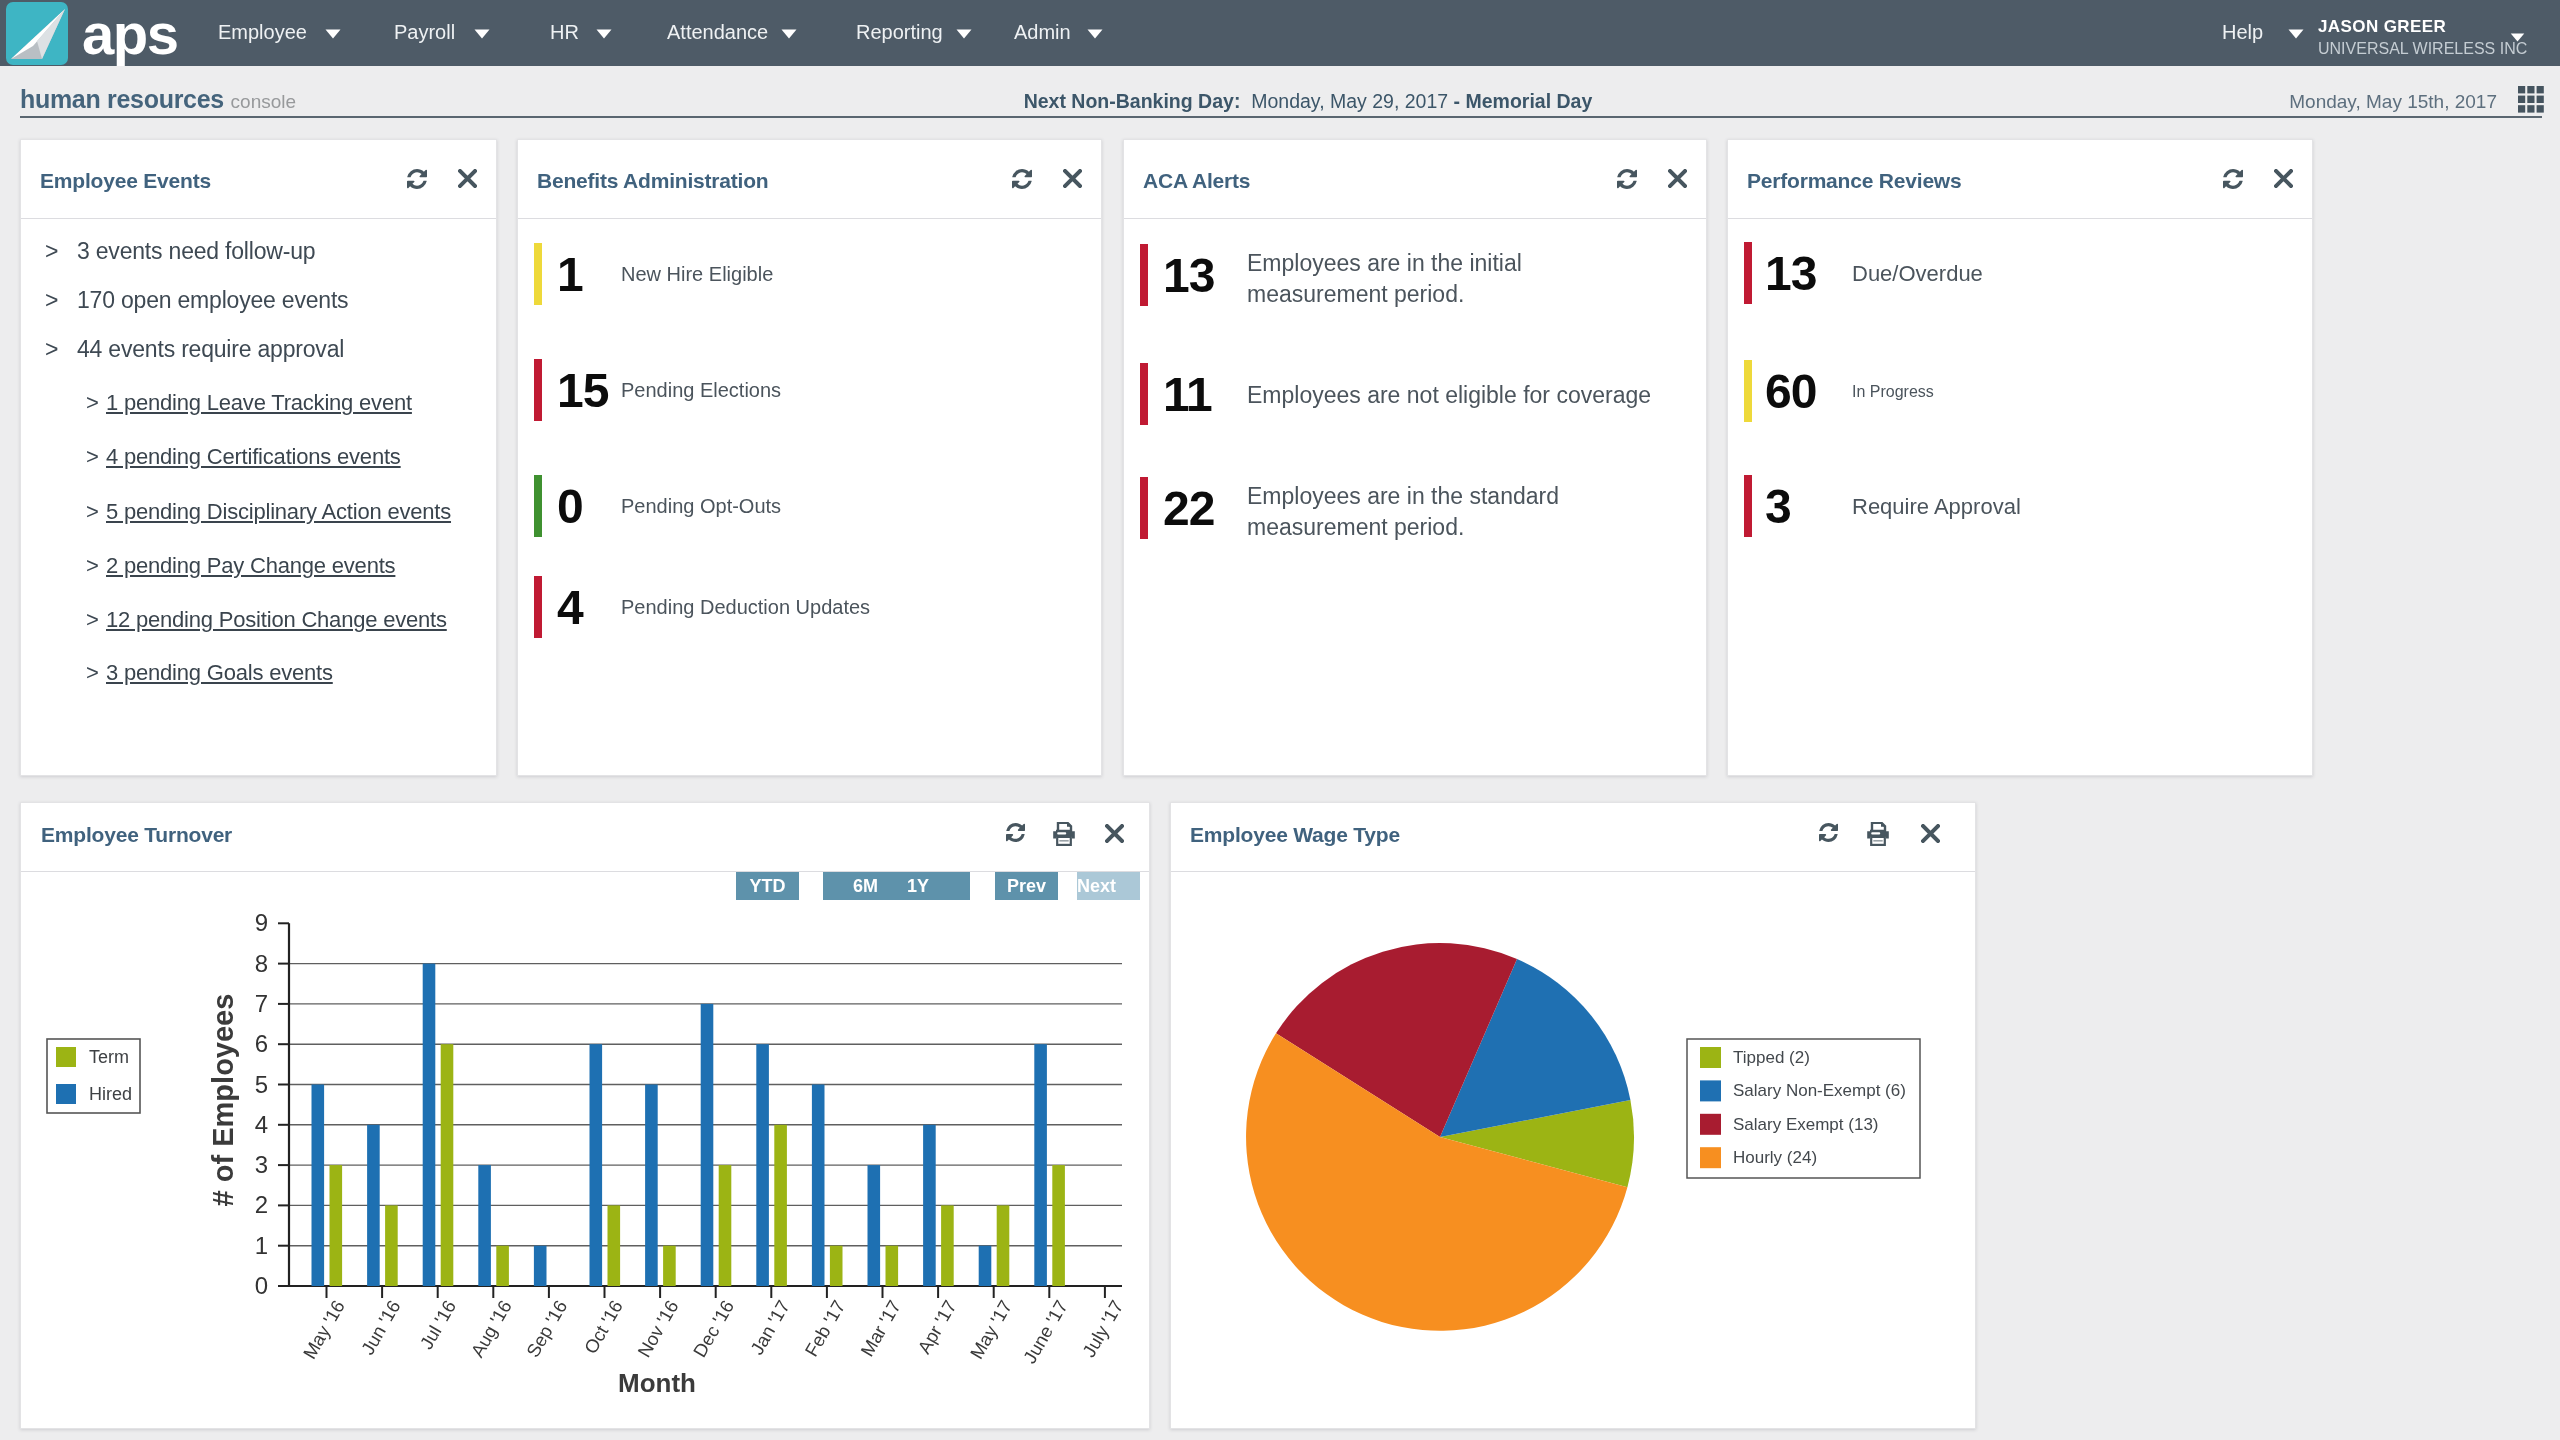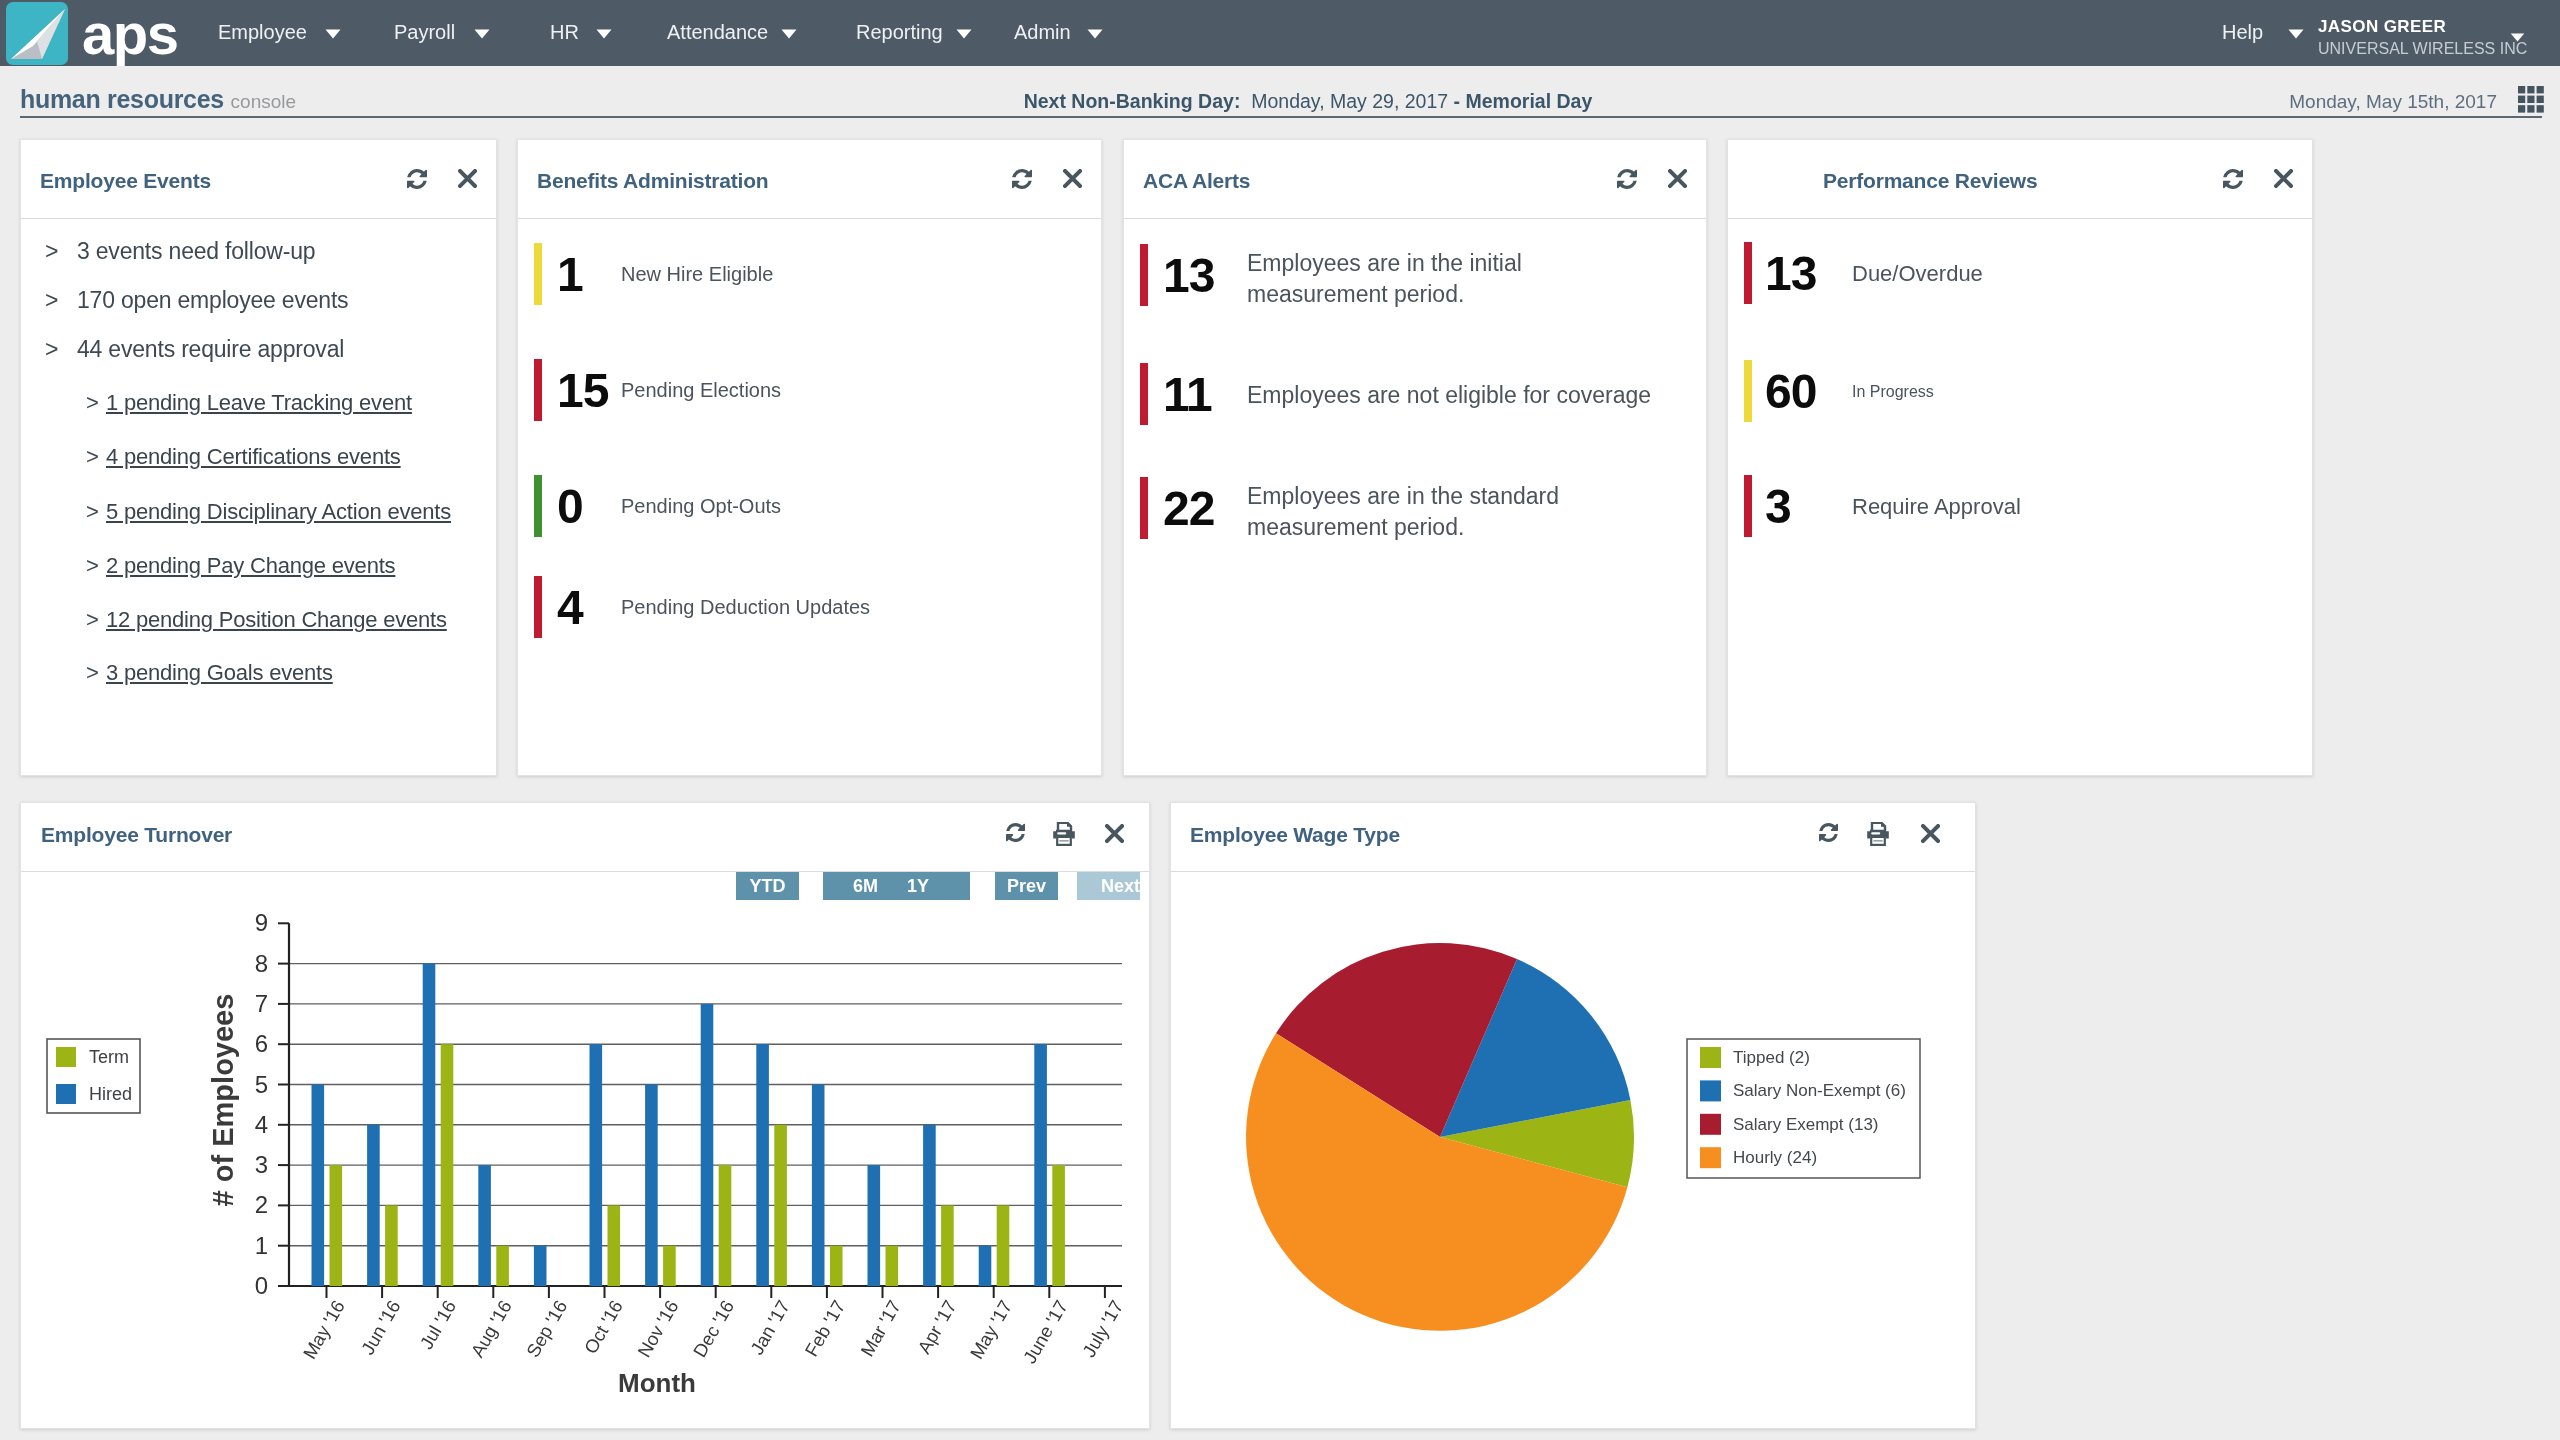--- a/index.html
+++ b/index.html
@@ -83,21 +83,21 @@
 <div class="card" style="left:20px;top:802px;width:1130px;height:627px">
     <div class="chead" style="height:69px"></div>
   </div>
 <div class="card" style="left:1170px;top:802px;width:806px;height:627px">
     <div class="chead" style="height:69px"></div>
   </div>
 
 <div class="ctitle" style="left:40px;top:169px">Employee Events</div>
 <div class="ctitle" style="left:537px;top:169px">Benefits Administration</div>
 <div class="ctitle" style="left:1143px;top:169px">ACA Alerts</div>
-<div class="ctitle" style="left:1823px;top:169px">Performance Reviews</div>
+<div class="ctitle" style="left:1747px;top:169px">Performance Reviews</div>
 <div class="ctitle" style="left:41px;top:823px">Employee Turnover</div>
 <div class="ctitle" style="left:1190px;top:823px">Employee Wage Type</div>
 <svg style="position:absolute;left:407px;top:169px" width="20" height="20" viewBox="0 0 1536 1536">
     <path d="M1511 928q0 5-1 7-64 268-268 434.5T764 1536q-146 0-282.5-55T238 1324l-129 129q-19 19-45 19t-45-19-19-45V960q0-26 19-45t45-19h448q26 0 45 19t19 45-19 45l-137 137q71 66 161 102t187 36q134 0 250-65t186-179q11-17 53-117 8-23 30-23h192q13 0 22.5 9.5t9.5 22.5zm25-800v448q0 26-19 45t-45 19h-448q-26 0-45-19t-19-45 19-45l138-138Q970 256 772 256q-134 0-250 65T336 500q-11 17-53 117-8 23-30 23H54q-13 0-22.5-9.5T22 608v-7q65-268 270-434.5T772 0q146 0 284 55.5T1300 212l130-129q19-19 45-19t45 19 19 45z" fill="#47565f"></path>
   </svg>
 <svg style="position:absolute;left:458px;top:169px" width="19" height="19" viewBox="0 0 24 24">
 <path d="M2.5 2.5 L21.5 21.5 M21.5 2.5 L2.5 21.5" stroke="#47565f" stroke-width="5" stroke-linecap="square" fill="none"></path>
 </svg>
 <svg style="position:absolute;left:1012px;top:169px" width="20" height="20" viewBox="0 0 1536 1536">
     <path d="M1511 928q0 5-1 7-64 268-268 434.5T764 1536q-146 0-282.5-55T238 1324l-129 129q-19 19-45 19t-45-19-19-45V960q0-26 19-45t45-19h448q26 0 45 19t19 45-19 45l-137 137q71 66 161 102t187 36q134 0 250-65t186-179q11-17 53-117 8-23 30-23h192q13 0 22.5 9.5t9.5 22.5zm25-800v448q0 26-19 45t-45 19h-448q-26 0-45-19t-19-45 19-45l138-138Q970 256 772 256q-134 0-250 65T336 500q-11 17-53 117-8 23-30 23H54q-13 0-22.5-9.5T22 608v-7q65-268 270-434.5T772 0q146 0 284 55.5T1300 212l130-129q19-19 45-19t45 19 19 45z" fill="#47565f"></path>
@@ -291,21 +291,21 @@
 <rect x="27" y="237" width="93" height="74" fill="#fff" stroke="#555" stroke-width="1.6"></rect>
 <rect x="36" y="245" width="20" height="20" fill="#9cb414"></rect>
 <text x="69" y="261" font-size="18" fill="#3e4144" font-family="Liberation Sans">Term</text>
 <rect x="36" y="282" width="20" height="20" fill="#1e70b2"></rect>
 <text x="69" y="298" font-size="18" fill="#3e4144" font-family="Liberation Sans">Hired</text>
 </svg>
 <div style="position:absolute;left:736px;top:872px;width:63px;height:28px;background:#5e92ab;color:#fff;font-weight:bold;font-size:18px;text-align:center;line-height:28px">YTD</div>
 <div style="position:absolute;left:823px;top:872px;width:85px;height:28px;background:#5e92ab;color:#fff;font-weight:bold;font-size:18px;text-align:center;line-height:28px">6M</div>
 <div style="position:absolute;left:907px;top:872px;width:63px;height:28px;background:#5e92ab;color:#fff;font-weight:bold;font-size:18px;text-align:left;line-height:28px">1Y</div>
 <div style="position:absolute;left:995px;top:872px;width:63px;height:28px;background:#5e92ab;color:#fff;font-weight:bold;font-size:18px;text-align:center;line-height:28px">Prev</div>
-<div style="position:absolute;left:1077px;top:872px;width:63px;height:28px;background:#abc8d7;color:#fff;font-weight:bold;font-size:18px;text-align:right;line-height:28px">Next</div>
+<div style="position:absolute;left:1077px;top:872px;width:63px;height:28px;background:#abc8d7;color:#fff;font-weight:bold;font-size:18px;text-align:left;line-height:28px">Next</div>
 <svg style="position:absolute;left:1170px;top:802px" width="806" height="627" viewBox="0 0 806 627">
 <path d="M270.0,335.0 L457.4,385.2 A194,194 0 0 0 460.4,298.0 Z" fill="#9cb414"></path>
 <path d="M270.0,335.0 L460.4,298.0 A194,194 0 0 0 347.0,157.0 Z" fill="#1f70b2"></path>
 <path d="M270.0,335.0 L347.0,157.0 A194,194 0 0 0 106.0,231.3 Z" fill="#a81c30"></path>
 <path d="M270.0,335.0 L106.0,231.3 A194,194 0 1 0 457.4,385.2 Z" fill="#f78f20"></path>
 <rect x="517" y="237" width="233" height="139" fill="#fff" stroke="#555" stroke-width="1.5"></rect>
 <rect x="530" y="245.0" width="21" height="21" fill="#9cb414"></rect>
 <text x="563" y="261.0" font-size="17" fill="#43484d" font-family="Liberation Sans">Tipped (2)</text>
 <rect x="530" y="278.4" width="21" height="21" fill="#1f70b2"></rect>
 <text x="563" y="294.4" font-size="17" fill="#43484d" font-family="Liberation Sans">Salary Non-Exempt (6)</text>

